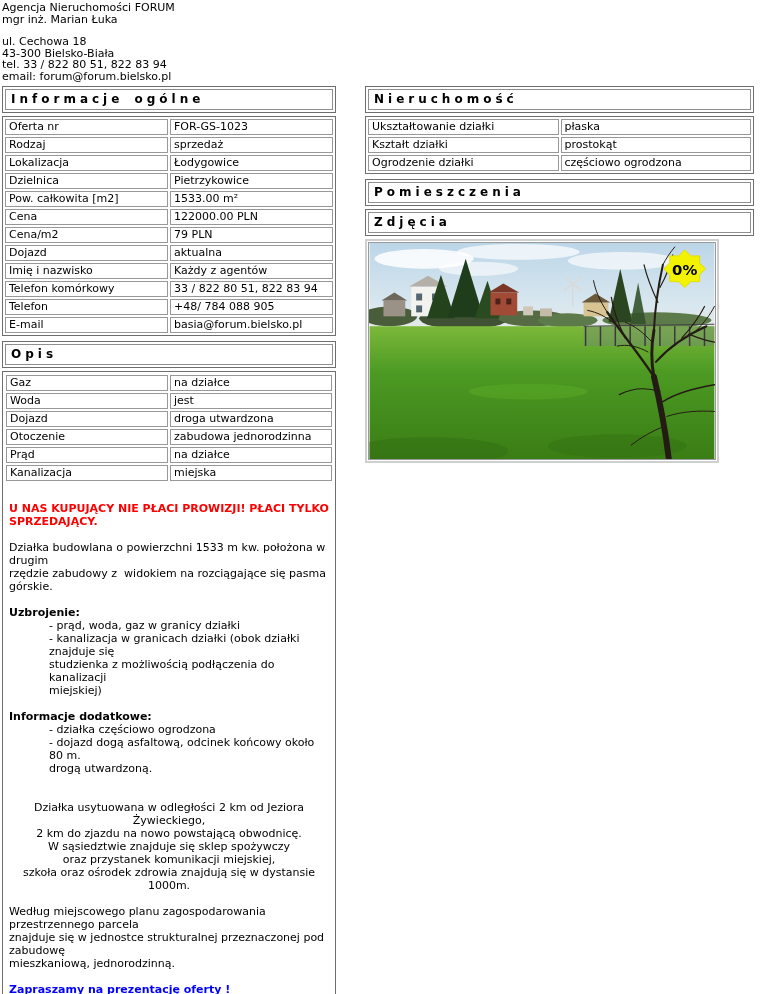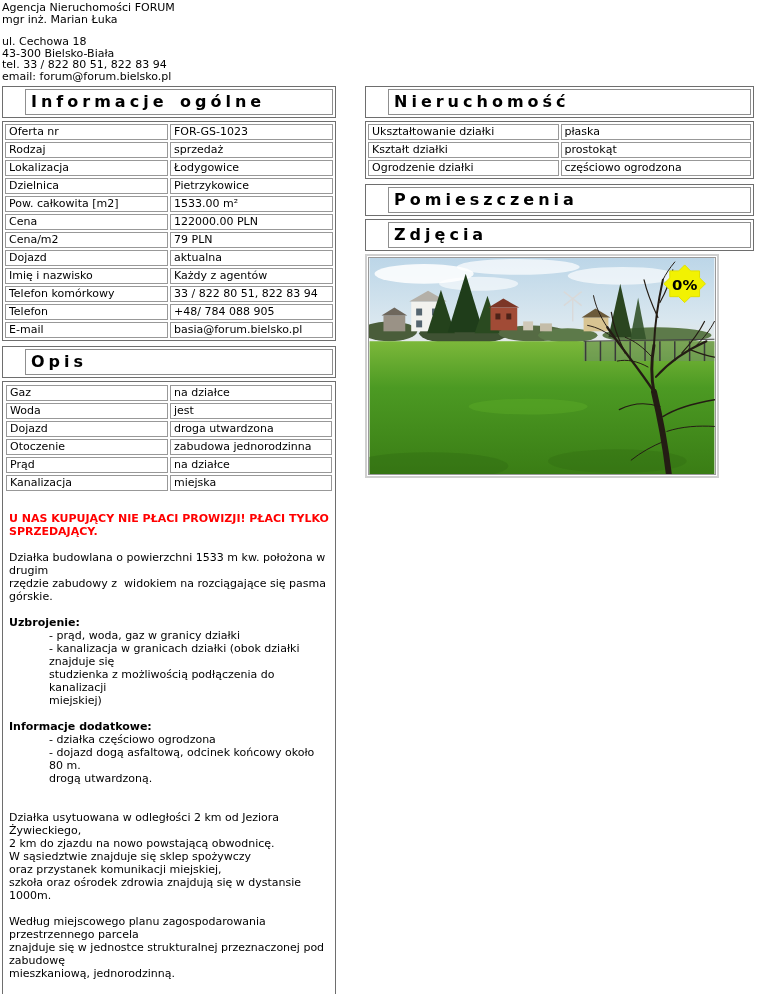--- a/index.html
+++ b/index.html
@@ -10,34 +10,34 @@
     padding:2px 0 0 2px;
   }
   .agency-line { line-height:11.5px; white-space:pre; }
   .agency-gap { height:11px; }
 
   .columns { display:flex; align-items:flex-start; gap:5px; margin-top:4px; }
   .col-left { width:334px; flex:none; }
   .col-right { width:413px; flex:none;padding-left:24px; }
 
   .sec-hdr { border:1px solid #6e6e6e; padding:2px; margin-bottom:3px; background:#fff; }
-  .sec-hdr-inner { border:1px solid #8f8f8f; padding:2px 5px 3px; font-weight:bold; font-size:16px; letter-spacing:4px; word-spacing:3px;margin-left:20px; }
+  .sec-hdr-inner { border:1px solid #8f8f8f; padding:2px 5px 3px; font-weight:bold; font-size:12px; letter-spacing:4px; word-spacing:3px; }
 
   table.data { width:100%; border-collapse:separate; border-spacing:2px; border:1px solid #6e6e6e; margin:0 0 5px 0; }
   table.data.noborder { border:none; border-spacing:2px; margin:0; }
   table.data td { border:1px solid #989898; padding:0 3px 1px 3px; font-size:11px; line-height:13px; vertical-align:top; }
   td.lbl { width:50%; }
 
   .opis-box { border:1px solid #6e6e6e; padding:1px 1px 8px 1px; }
   .desc { padding:6px 5px 0 5px; }
   .p { white-space:pre-wrap; line-height:13px; margin:13px 0 0 0; }
   .p-red  { color:#ff0000; font-weight:bold; }
   .p-bold { font-weight:bold; }
   .p-body { margin-top:0;margin-left:40px; }
-  .p-gap  { margin-top:26px; }
+  .p-gap  { margin-top:26px;text-align:center; }
   .p-blue { color:#0000ff; font-weight:bold; }
   .p-disc { font-style:italic; background:#e9e9e9; padding:1px 2px; margin-top:30px; }
 
   .photo-frame { width:354px; border:2px solid #cfcfcf; background:#fff; padding:1px; margin-top:2px; }
   .photo-frame svg { display:block; border:1px solid #9a9a9a; }
   .badge-text { font:bold 15px "DejaVu Sans", sans-serif; }
 </style>
 </head>
 <body>
 

